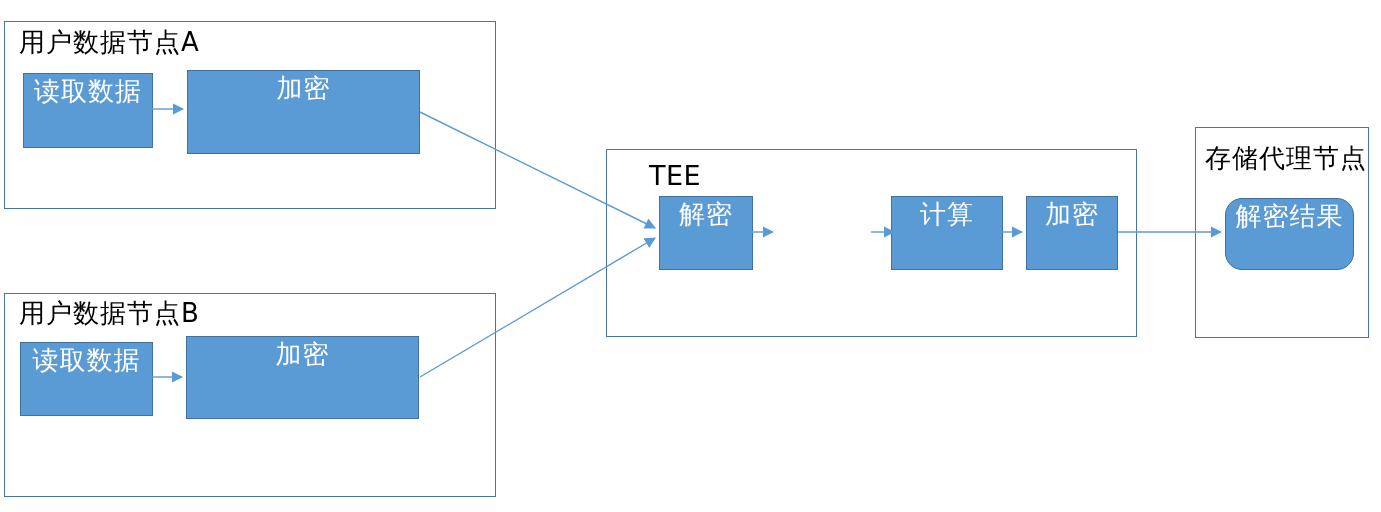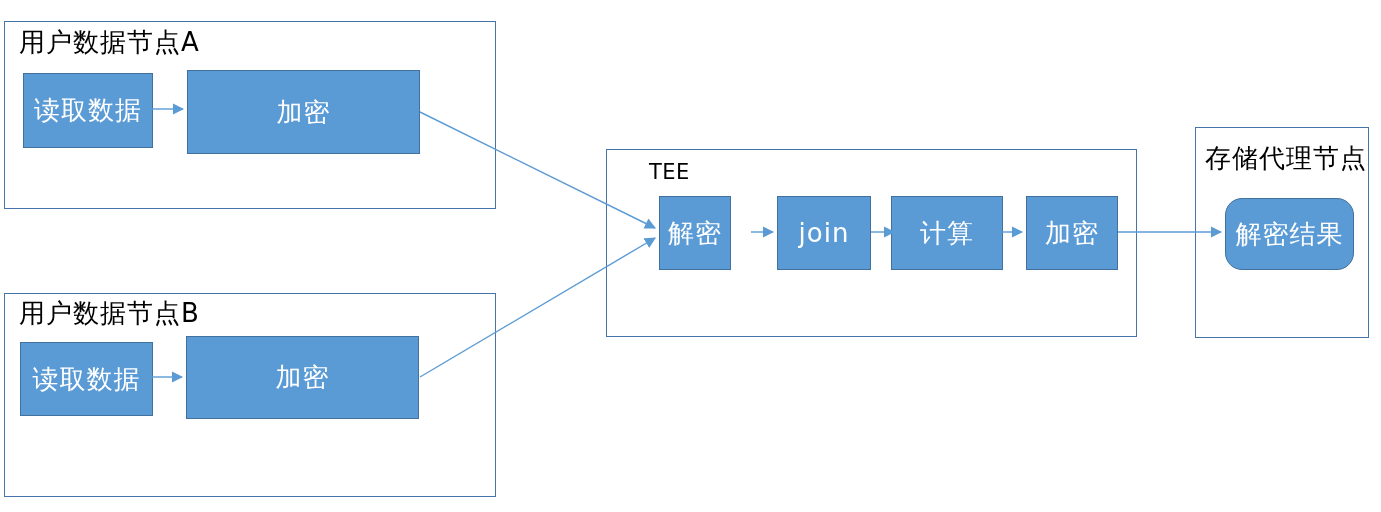--- a/index.html
+++ b/index.html
@@ -19,31 +19,31 @@
   }
   .group-title {
     position: absolute;
     color: var(--title-text, #000000);
     font-size: 26px;
     letter-spacing: 1px;
     white-space: nowrap;
     line-height: 1.1;
   }
   .group-title.small {
-    font-size: 21px;
+    font-size: 27px;
     letter-spacing: 0.5px;
   }
   .node-box {
     position: absolute;
     box-sizing: border-box;
     background: var(--box-fill, #5b9bd5);
     border: 1px solid var(--box-border, #41719c);
     color: var(--box-text, #ffffff);
     display: flex;
-    align-items: center;
+    align-items: flex-start;
     justify-content: center;
     font-size: 26px;
     letter-spacing: 1px;
     white-space: nowrap;
   }
   svg.arrows {
     position: absolute;
     left: 0; top: 0;
     width: 1381px;
     height: 512px;
@@ -74,25 +74,22 @@
     <div class="node-box" style="left:15px; top:48px; width:133px; height:74px;">
       <span>读取数据</span>
     </div>
     <div class="node-box" style="left:181px; top:42px; width:233px; height:83px;">
       <span>加密</span>
     </div>
   </div>
 
   <div class="group" style="left:606px; top:149px; width:531px; height:188px;">
     <div class="group-title small" style="left:42px; top:11px;">TEE</div>
-    <div class="node-box" style="left:52px; top:46px; width:72px; height:74px;">
+    <div class="node-box" style="left:52px; top:46px; width:94px; height:74px;">
       <span>解密</span>
-    </div>
-    <div class="node-box" style="left:170px; top:46px; width:94px; height:74px;">
-      <span>join</span>
     </div>
     <div class="node-box" style="left:284px; top:46px; width:112px; height:74px;">
       <span>计算</span>
     </div>
     <div class="node-box" style="left:419px; top:46px; width:92px; height:74px;">
       <span>加密</span>
     </div>
   </div>
 
   <div class="group" style="left:1195px; top:127px; width:174px; height:211px;padding-left:37px;">

